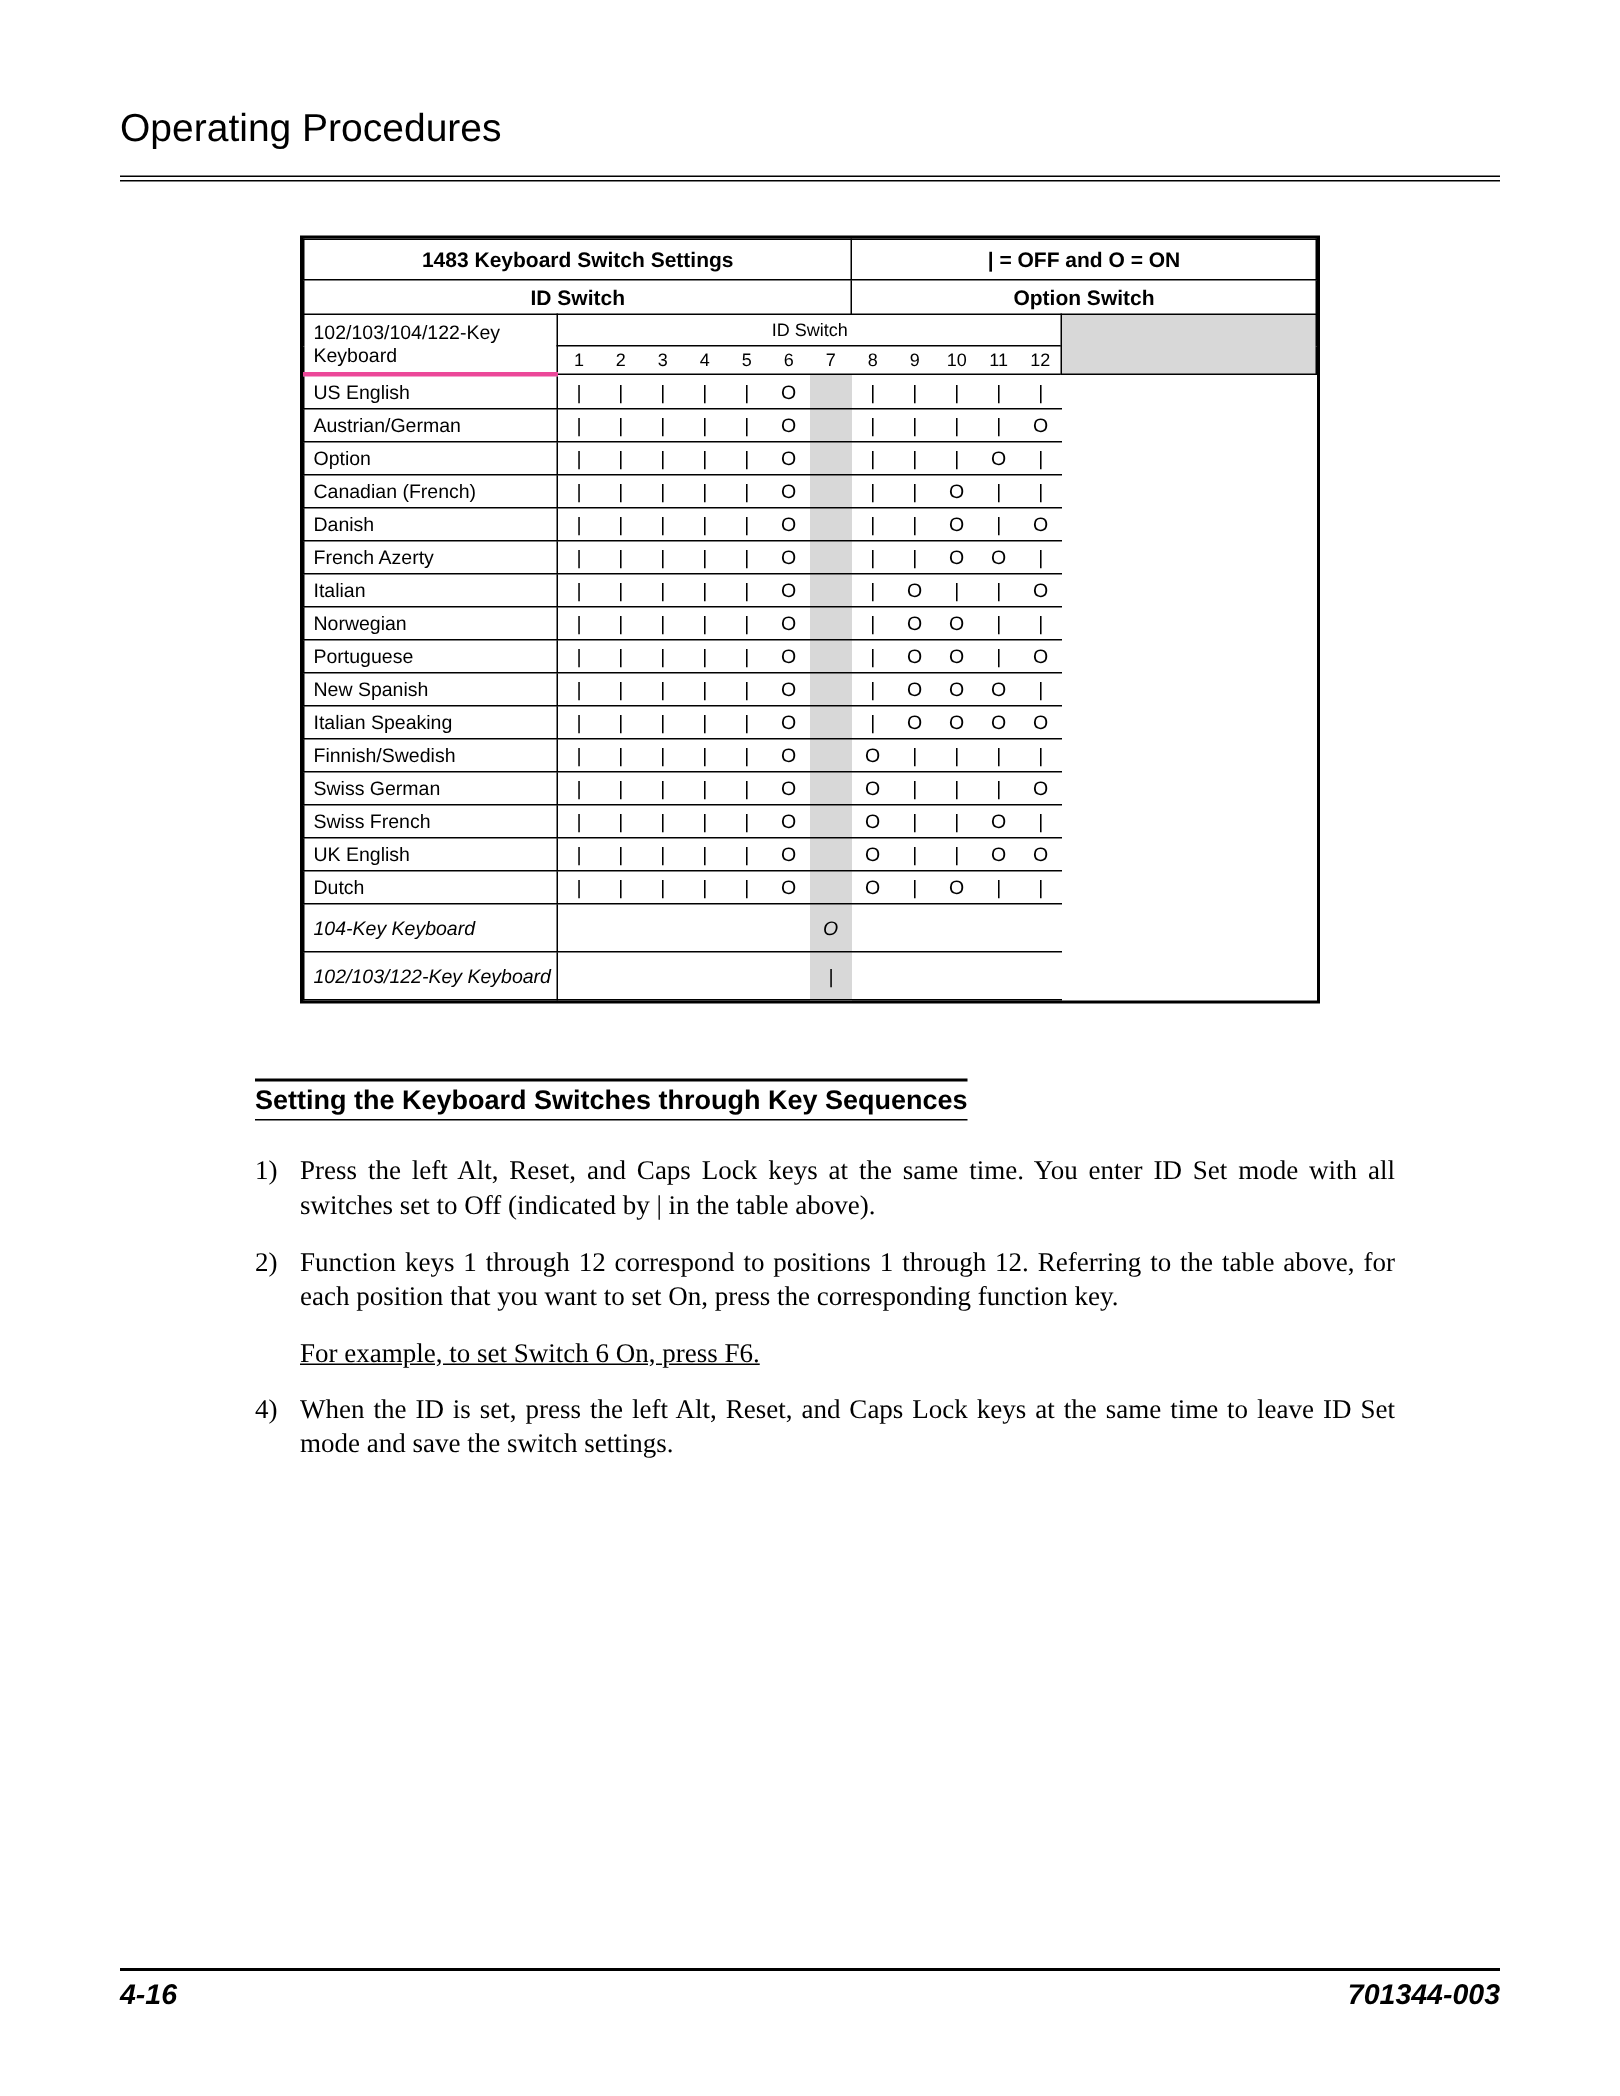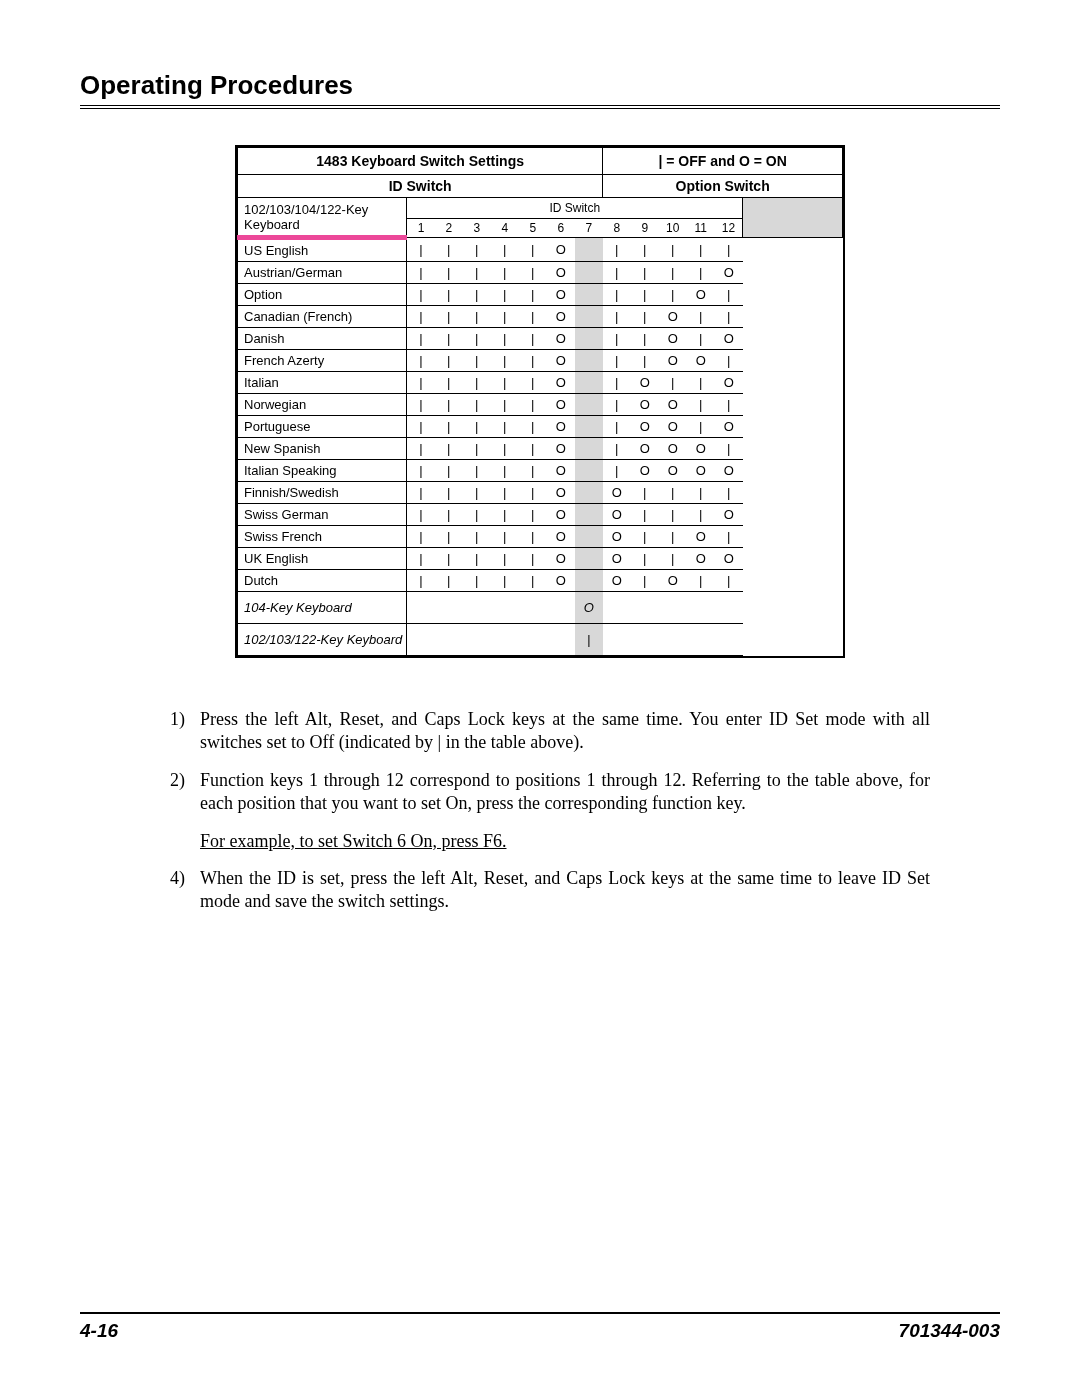--- a/index.html
+++ b/index.html
@@ -7,29 +7,29 @@
     width: 1080px;
     height: 1397px;
     background: #fff;
     font-family: "Times New Roman", Times, serif;
     color: #000;
     position: relative;
     padding: 70px 80px 0 80px;
   }
   .page-title {
     font-family: Arial, Helvetica, sans-serif;
-    font-weight: bold;
+    font-weight: normal;
     font-size: 26px;
     border-bottom: 4px double #000;
-    padding-bottom: 4px;
+    padding-bottom: 16px;
     margin-bottom: 36px;
   }
   .table-wrap {
     margin: 0 auto 50px auto;
-    width: 610px;
+    width: 680px;
     border: 2px solid #000;
   }
   table {
     border-collapse: collapse;
     width: 100%;
     font-family: Arial, Helvetica, sans-serif;
     font-size: 13px;
   }
   td, th {
     border: 1px solid #000;
@@ -150,21 +150,21 @@
   <tbody>
         <tr>
     <td class="hdr" colspan="8">1483 Keyboard Switch Settings</td>
     <td class="hdr" colspan="6">| = OFF and O = ON</td>
   </tr>
   <tr>
     <td class="sub-hdr" colspan="8">ID Switch</td>
     <td class="sub-hdr" colspan="6">Option Switch</td>
   </tr>
   <tr>
-    <td class="row-label" rowspan="2" style="border-bottom:5px solid #ec4899;">
+    <td class="row-label" rowspan="2" style="border-bottom:3px solid #ec4899;">
       <span>102/103/104/122-Key</span><br>
       <span>Keyboard</span>
     </td>
     <td class="sw-label" colspan="12" style="border-bottom:none;">ID Switch</td>
     <td class="opt-shade" rowspan="20"></td>
   </tr>
   <tr id="col-nums">
           <td class="col-head" style="border-left: 1px solid rgb(0, 0, 0);">1</td>
           <td class="col-head">2</td>
           <td class="col-head">3</td>
@@ -432,20 +432,21 @@
     <td class="row-label tall">102/103/122-Key Keyboard</td>
     <td class="sw tall" colspan="6"></td>
     <td class="sw tall shade">|</td>
     <td class="sw tall" colspan="5"></td>
   </tr>
 </tbody>
     </table>
 </div>
 
 <div class="content">
+  <div class="section-title">Setting the Keyboard Switches through Key Sequences</div>
 
   <div class="step">
     <div class="num">1)</div>
     <div class="txt">Press the left Alt, Reset, and Caps Lock keys at the same time. You enter ID Set mode with all switches set to Off (indicated by | in the table above).</div>
   </div>
   <div class="step">
     <div class="num">2)</div>
     <div class="txt">Function keys 1 through 12 correspond to positions 1 through 12. Referring to the table above, for each position that you want to set On, press the corresponding function key.</div>
   </div>
   <div class="step-sub">For example, to set Switch 6 On, press F6.</div>

